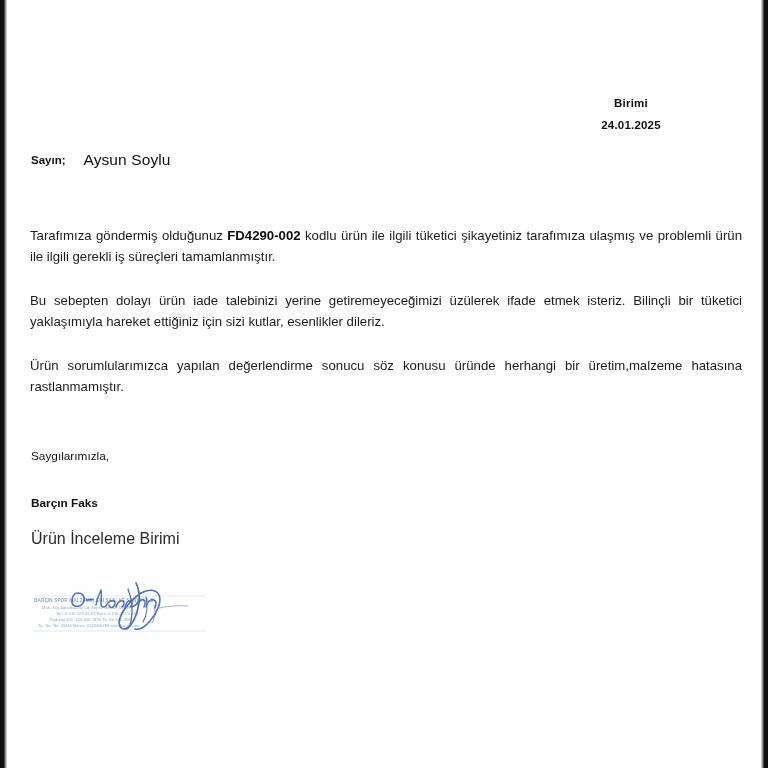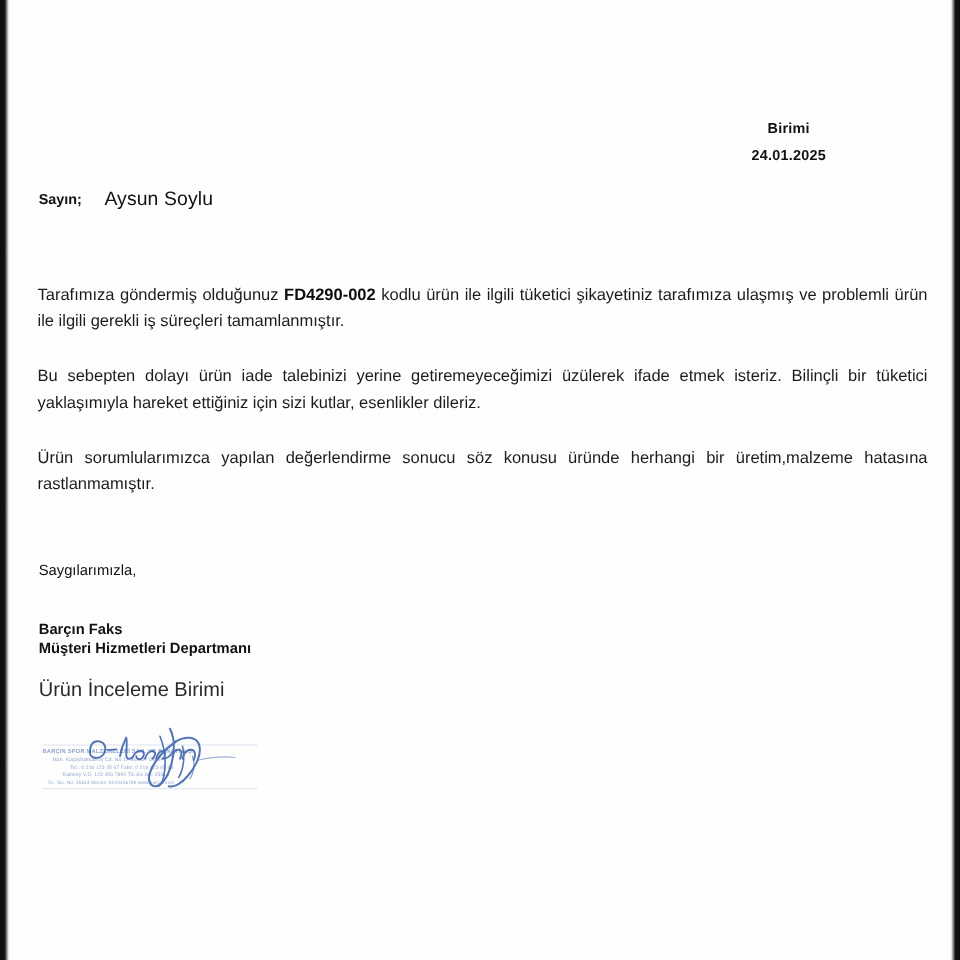--- a/index.html
+++ b/index.html
@@ -171,21 +171,20 @@
 
     <p class="para">Bu sebepten dolayı ürün iade talebinizi yerine getiremeyeceğimizi üzülerek ifade etmek isteriz. Bilinçli bir tüketici yaklaşımıyla hareket ettiğiniz için sizi kutlar, esenlikler dileriz.</p>
 
     <p class="para">Ürün sorumlularımızca yapılan değerlendirme sonucu söz konusu üründe herhangi bir üretim,malzeme hatasına rastlanmamıştır.</p>
   </div>
 
   <div class="closing">
     <div class="closing-regards">Saygılarımızla,</div>
     <div class="closing-company">
       <div>Barçın Faks</div>
-      <div>Müşteri Hizmetleri Departmanı</div>
     </div>
     <div class="closing-unit">Ürün İnceleme Birimi</div>
   </div>
 
   <div class="stamp-area">
 
     <svg class="stamp-svg" width="185" height="62" viewBox="0 0 185 62">
       <g fill="#4b6cb0" opacity="0.62" font-family="Liberation Sans, sans-serif">
         <text x="6" y="27" font-size="4.6" font-weight="bold" letter-spacing="0.15">BARÇIN SPOR MALZEMELERİ SAN. VE SANAYİ A.Ş.</text>
         <text x="14" y="34" font-size="4.0" letter-spacing="0.1">Mah. Küçükbakkalköy Cd. No:12 Bursa / İZMİR</text>

